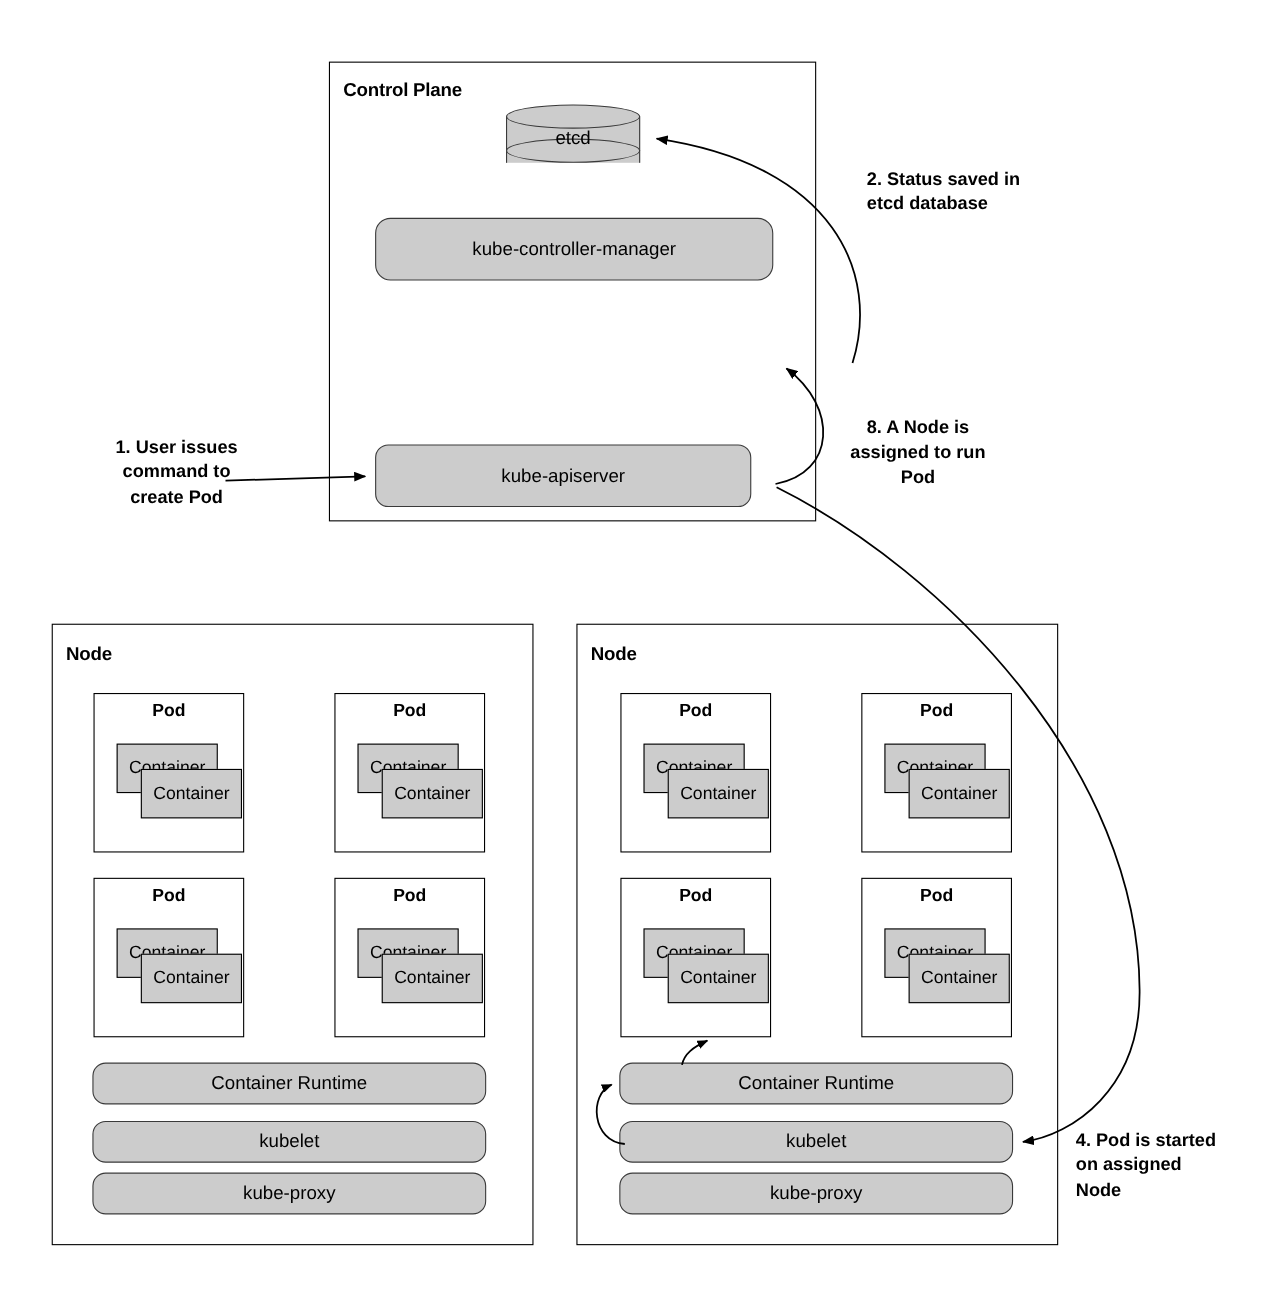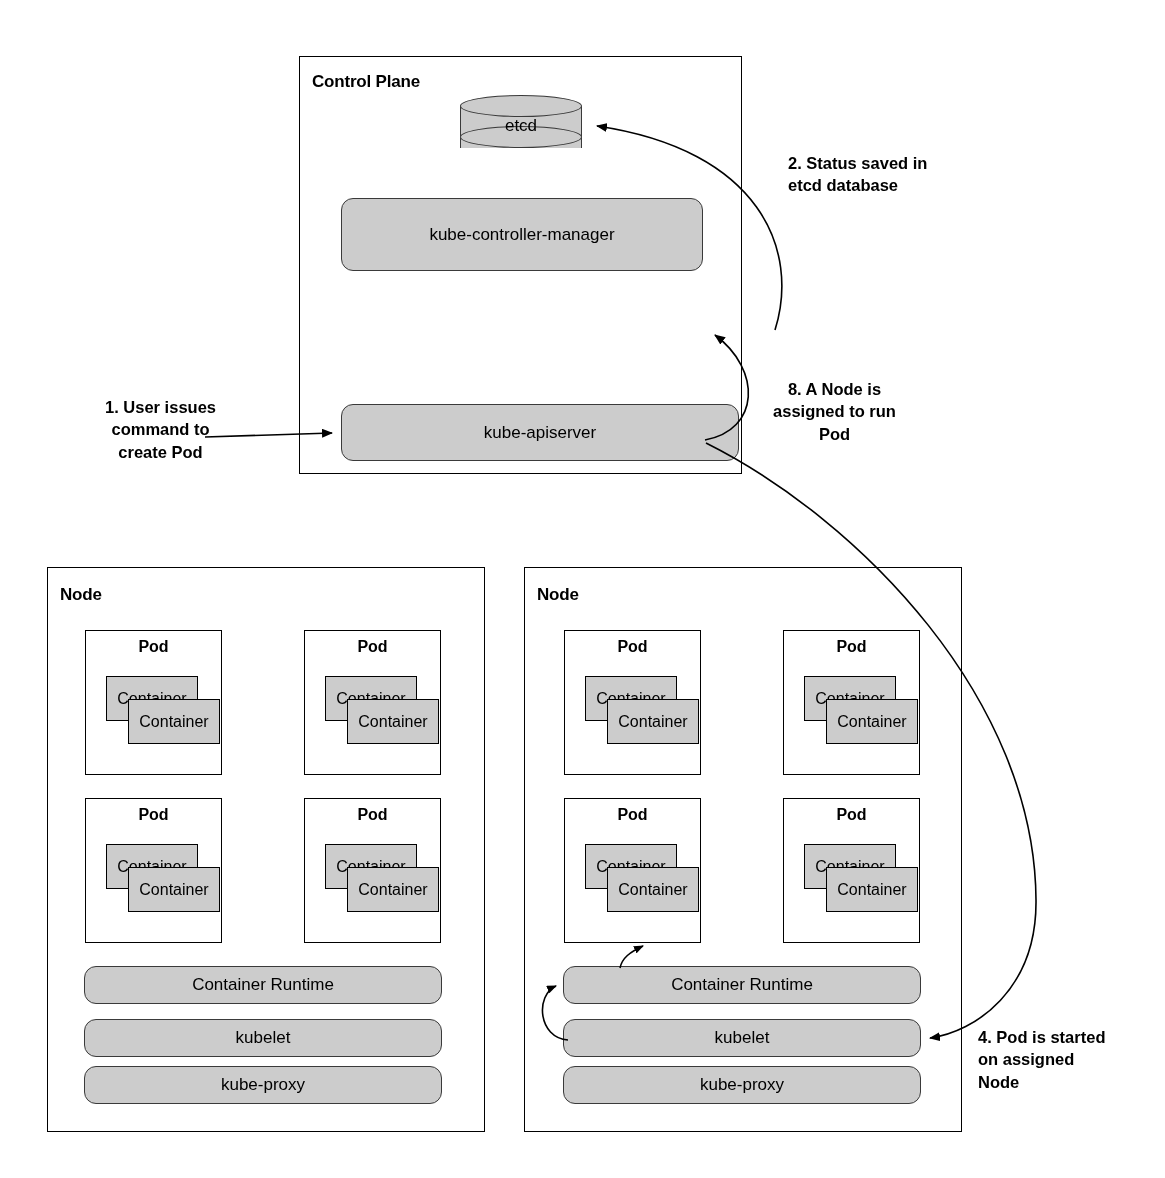--- a/index.html
+++ b/index.html
@@ -141,22 +141,22 @@
   <div class="group-box" style="left:299px; top:56px; width:443px; height:418px;"></div>
   <div class="group-title" style="left:312px; top:60px;">Control Plane</div>
 
   <div class="cylinder" style="left:460px; top:95px; width:122px; height:64px;">
     <div class="cyl-body" style="top:11px; width:122px; height:42px;"></div>
     <div class="cyl-bottom" style="top:31px; width:122px; height:22px;"></div>
     <div class="cyl-top" style="top:0px; width:122px; height:22px;"></div>
     <div class="cyl-label" style="top:21px;">etcd</div>
   </div>
 
-  <div class="pill" style="left:341px; top:198px; width:362px; height:73px;">kube-controller-manager</div>
-  <div class="pill" style="left:341px; top:404px; width:398px; height:57px;">kube-apiserver</div>
+  <div class="pill" style="left:341px; top:198px; width:362px; height:57px;border-radius:14px;">kube-controller-manager</div>
+  <div class="pill" style="left:341px; top:404px; width:342px; height:57px;">kube-apiserver</div>
 
   <div class="group-box" style="left:47px; top:567px; width:438px; height:565px;"></div>
   <div class="group-title" style="left:60px; top:573px;">Node</div>
 
   <div class="pod-box" style="left:85px; top:630px; width:137px; height:145px;">
     <div class="pod-title">Pod</div>
     <div class="container-box" style="left:20px; top:45px; width:92px; height:45px;">Container</div>
     <div class="container-box" style="left:42px; top:68px; width:92px; height:45px;">Container</div>
   </div>
 

